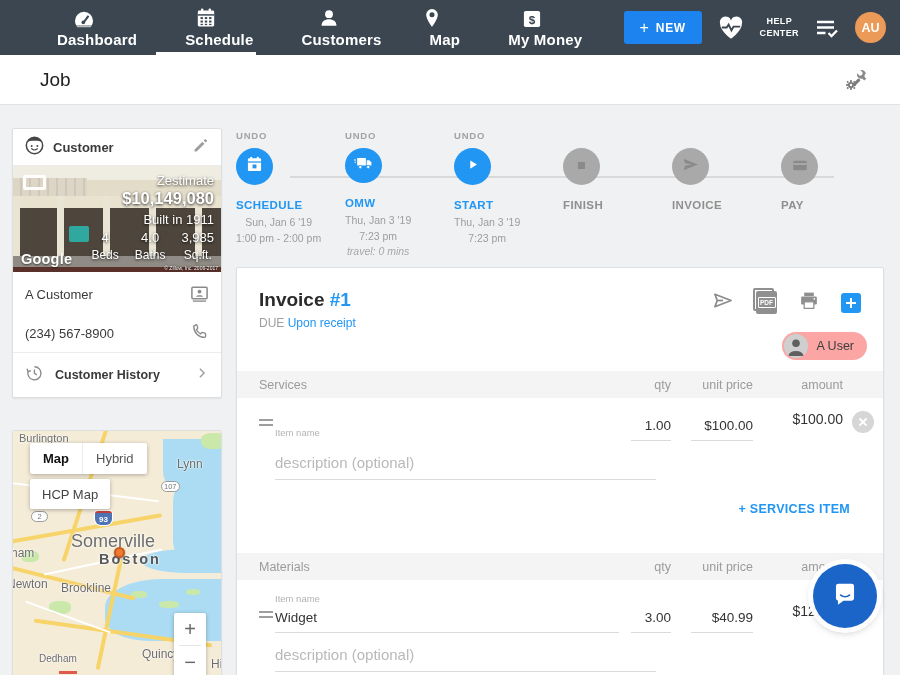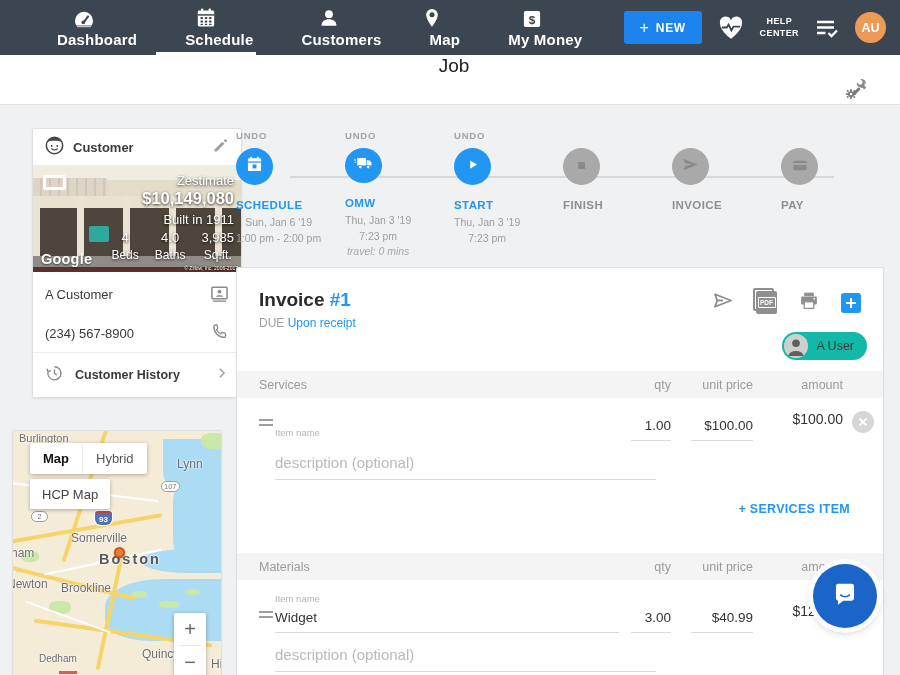--- a/index.html
+++ b/index.html
@@ -16,29 +16,29 @@
   .nav-icon { height:20px; display:flex; align-items:flex-end; }
   .nav-right { margin-left:auto; display:flex; align-items:center; gap:16px; padding-right:14px; }
   .btn-new { display:flex; align-items:center; justify-content:center; gap:7px; width:78px; height:33px; background:#1d83ee; border:none; border-radius:3px; color:#fff; cursor:pointer; }
   .btn-new .plus { font-size:16px; font-weight:400; line-height:1; }
   .btn-new .lbl { font-size:12px; font-weight:bold; letter-spacing:.6px; }
   .help-center { color:#fff; font-size:9px; font-weight:bold; letter-spacing:.4px; text-align:center; line-height:1.25; cursor:pointer; }
   .icon-btn { background:none; border:none; cursor:pointer; display:flex; align-items:center; }
   .avatar { width:31px; height:31px; border-radius:50%; background:#ec9a57; color:#fff; font-size:12.5px; font-weight:bold; display:flex; align-items:center; justify-content:center; cursor:pointer; }
 
   
-  .page-header { position:absolute; top:55px; left:0; width:900px; height:50px; background:#fff; border-bottom:1px solid #e2e2e2; display:flex; align-items:center; padding:0 32px 0 40px; z-index:20;flex-direction:column; }
+  .page-header { position:absolute; top:55px; left:0; width:900px; height:50px; background:#fff; border-bottom:1px solid #e2e2e2; display:flex; align-items:center; padding:0 32px 0 40px; z-index:20; }
   .page-title { font-size:19px; font-weight:500; color:#222; }
   .page-tools { margin-left:auto; cursor:pointer; display:flex; }
 
   
   .card { position:absolute; background:#fff; border:1px solid #dddfe1; border-radius:2px; box-shadow:0 1px 2px rgba(0,0,0,.07); }
 
   
-  .customer-card { left:12px; top:128px; width:210px;margin-left:20px; }
+  .customer-card { left:12px; top:128px; width:210px; }
   .cust-head { height:37px; display:flex; align-items:center; gap:9px; padding:0 12px; border-bottom:1px solid #ececec; }
   .cust-head .title { font-size:13px; font-weight:bold; color:#3a3a3a; flex:1; }
   .photo { position:relative; height:106px; background:#e3dcc9; overflow:hidden; }
   .ph-top { position:absolute; left:0; top:0; width:210px; height:14px; background:#efece2; }
   .ph-awn { position:absolute; left:0; top:12px; width:74px; height:18px; background:repeating-linear-gradient(90deg,#ddd6c6 0 7px,#cfc8b8 7px 9px); }
   .ph-fac { position:absolute; left:0; top:30px; width:210px; height:12px; background:#e9e2cf; }
   .ph-win { position:absolute; left:0; top:42px; width:210px; height:48px; background:#4e463c; }
   .ph-pillar { position:absolute; top:30px; width:7px; height:62px; background:#e9e4d4; }
   .ph-teal { position:absolute; left:56px; top:60px; width:20px; height:16px; background:#2fa9a0; border-radius:2px; }
   .ph-side { position:absolute; left:0; top:90px; width:210px; height:12px; background:#908c85; }
@@ -102,21 +102,21 @@
   .inv-title { font-size:19px; font-weight:bold; color:#2b2b2b; }
   .inv-num { color:#2196f3; }
   .inv-due { margin-top:5px; font-size:12px; }
   .due-lbl { color:#9e9e9e; }
   .due-val { color:#2196f3; cursor:pointer; }
   .inv-toolbar { position:absolute; top:22px; right:22px; display:flex; align-items:center; gap:21px; }
   .pdf-chip { width:21px; height:23px; background:#8f8f8f; border-radius:2px; position:relative; display:flex; align-items:center; justify-content:center; }
   .pdf-chip .pg { position:absolute; left:-3px; top:-3px; width:21px; height:23px; border:2px solid #8f8f8f; border-radius:2px; background:transparent; }
   .pdf-chip .t { position:relative; color:#fff; font-size:6.5px; font-weight:bold; border:1px solid #fff; padding:1px 1.5px; border-radius:1px; }
   .add-btn { width:20px; height:20px; background:#2196f3; border-radius:3px; border:none; display:flex; align-items:center; justify-content:center; cursor:pointer; }
-  .user-pill { position:absolute; top:64px; right:16px; height:28px; background:#14b8a6; border-radius:14px; display:flex; align-items:center; gap:8px; padding:2px 13px 2px 2px; cursor:pointer; }
+  .user-pill { position:absolute; top:64px; right:16px; height:28px; background:#fca5a5; border-radius:14px; display:flex; align-items:center; gap:8px; padding:2px 13px 2px 2px; cursor:pointer; }
   .user-pill .av { width:24px; height:24px; border-radius:50%; overflow:hidden; background:#c9c9c9; }
   .user-pill .nm { font-size:12.5px; color:#3c3c3c; }
 
   .sec-band { margin-top:41px; height:27px; background:#f4f4f5; display:grid; grid-template-columns:22px 1fr 40px 20px 62px 16px 74px 40px; align-items:center; font-size:12.5px; color:#9b9b9b; }
   .sec-band.materials { margin-top:30px; }
   .sec-band .h { justify-self:end; white-space:nowrap; }
   .item-row { display:grid; grid-template-columns:16px 1fr 40px 20px 62px 16px 74px 40px; align-items:end; padding:13px 0 0 22px; }
   .drag-handle { width:14px; margin-bottom:12px; cursor:grab; }
   .drag-handle i { display:block; height:2px; background:#9e9e9e; margin:3px 0; }
   .name-cell { padding-right:12px; }
@@ -361,21 +361,21 @@
       <div class="road-y" style="left:20px;top:200px;width:180px;height:4px;transform:rotate(8deg)"></div>
       <div class="road-w" style="left:-4px;top:60px;width:150px;height:2px;transform:rotate(7deg)"></div>
       <div class="road-w" style="left:30px;top:130px;width:120px;height:2px;transform:rotate(-12deg)"></div>
       <div class="road-w" style="left:10px;top:185px;width:90px;height:2px;transform:rotate(20deg)"></div>
       <div class="road-r" style="left:46px;top:240px;width:18px;height:3px"></div>
       <div class="shield" style="left:82px;top:80px">93</div>
       <div class="route" style="left:148px;top:50px">107</div>
       <div class="route" style="left:18px;top:80px">2</div>
       <div class="map-town" style="left:6px;top:1px">Burlington</div>
       <div class="map-town" style="left:164px;top:26px;font-size:12px">Lynn</div>
-      <div class="map-town" style="left:58px;top:100px;font-size:12px">Somerville</div>
+      <div class="map-town" style="left:58px;top:100px;font-size:18px">Somerville</div>
       <div class="map-town" style="left:-2px;top:115px;font-size:12px">ham</div>
       <div class="map-city" style="left:86px;top:120px">Boston</div>
       <div class="map-pin" style="left:101px;top:116px"></div>
       <div class="map-town" style="left:-6px;top:146px;font-size:12px">Newton</div>
       <div class="map-town" style="left:48px;top:150px;font-size:12px">Brookline</div>
       <div class="map-town" style="left:129px;top:216px;font-size:12px">Quincy</div>
       <div class="map-town" style="left:26px;top:222px;font-size:10px">Dedham</div>
       <div class="map-town" style="left:198px;top:226px;font-size:12px">Hi</div>
       <div class="layer-btns">
         <div class="layer-btn sel">Map</div>

